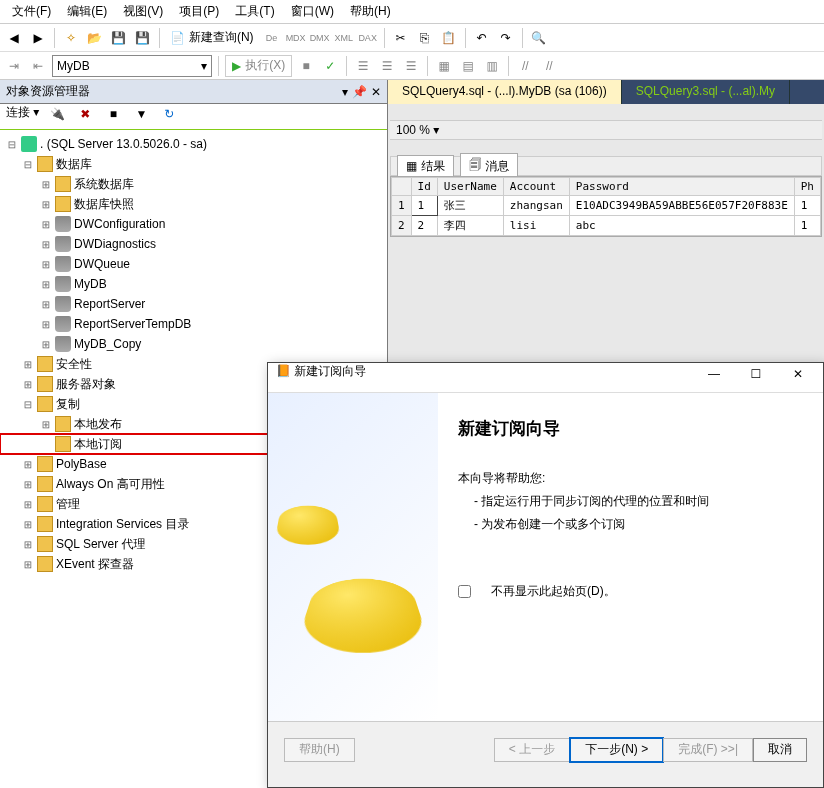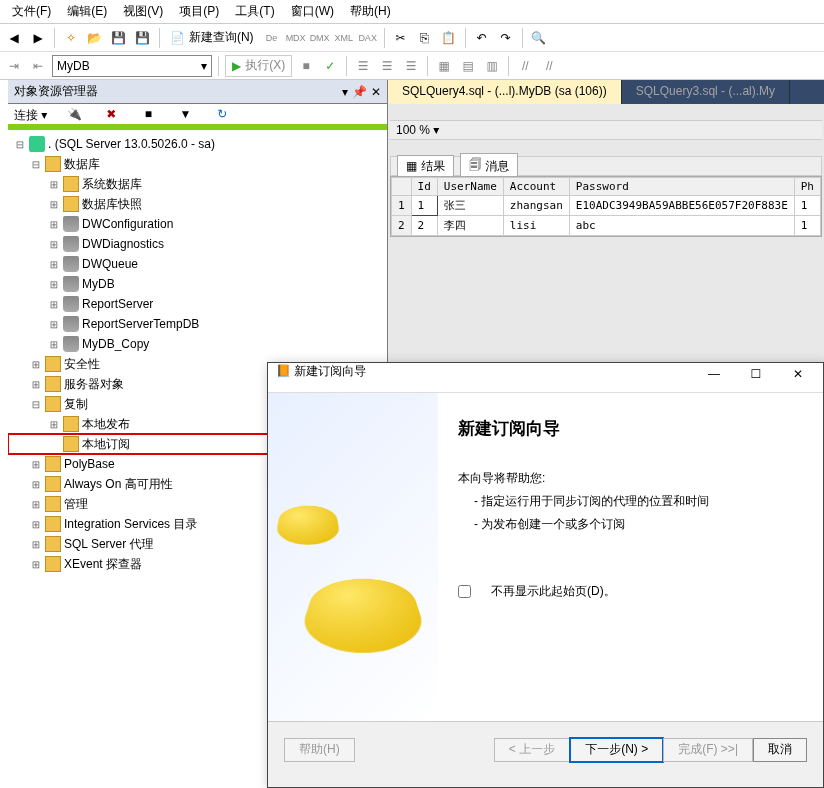--- a/index.html
+++ b/index.html
@@ -10,40 +10,40 @@
 
 .toolbar { display:flex; height:28px; align-items:center; padding:0 4px; border-bottom:1px solid #ddd; gap:4px; }
 .tbtn { width:20px; height:20px; display:flex; align-items:center; justify-content:center; border:1px solid transparent; }
 .newq { display:flex; align-items:center; gap:4px; padding:0 4px; height:22px; }
 .sep { width:1px; height:20px; background:#ccc; margin:0 2px; }
 
 .toolbar2 { display:flex; height:28px; align-items:center; padding:0 4px; border-bottom:1px solid #ccc; gap:4px; }
 .dbcombo { width:160px; height:22px; border:1px solid #888; padding:0 4px; display:flex; align-items:center; justify-content:space-between; background:#fff; }
 .execbtn { display:flex; align-items:center; padding:0 6px; height:22px; border:1px solid #ccc; gap:4px; color:#888; }
 
-.main { display:flex; height:574px;padding-left:8px; }
+.main { display:flex; height:574px; }
 
 .sidebar { width:402px; border-right:1px solid #7a7a7a; display:flex; flex-direction:column; background:#fff; }
 .panel-hdr { background:#dce3ee; border-bottom:1px solid #7a7a7a; height:24px; display:flex; align-items:center; padding:0 6px; justify-content:space-between; }
 .panel-hdr .ctrls { display:flex; gap:4px; }
-.panel-tools { height:26px; border-bottom:6px solid #84cc16; display:flex; align-items:flex-end; padding:0 6px; gap:17px; }
+.panel-tools { height:26px; border-bottom:1px solid #84cc16; display:flex; align-items:flex-start; padding:0 6px; gap:8px; }
 
 .tree { flex:1; overflow:auto; padding:4px 0; }
 .tn { display:flex; align-items:center; height:20px; padding-left:6px; white-space:nowrap; }
 .tn .exp { width:12px; text-align:center; color:#666; font-size:10px; }
 .tn .ico { width:16px; height:16px; margin:0 3px; display:inline-block; }
 .ico.folder { background:#f0c24d; border:1px solid #c09020; }
 .ico.cyl { background:linear-gradient(#888,#aaa); border-radius:2px 2px 4px 4px; }
 .ico.srv { background:#3c8; border-radius:2px; }
 .tn.hl { outline:2px solid #d00; outline-offset:-1px; }
 .ind1{padding-left:22px} .ind2{padding-left:40px}
 
 .editor { flex:1; display:flex; flex-direction:column; background:#e8e8e8; }
 .etabs { height:24px; background:#35496a; display:flex; }
-.etab { padding:4px 14px; color:#a3a3a3; border-right:1px solid #233; }
+.etab { padding:4px 14px; color:#84cc16; border-right:1px solid #233; }
 .etab.active { background:#fff3c4; color:#000; }
 .code { background:#fff; height:70px; padding:4px 8px; font-family:Consolas,monospace; border-left:4px solid #ccc; margin:2px; }
 .code .ln { white-space:pre; }
 .kw{color:#00f} .st{color:#a00} .tbl{color:#008080; text-decoration:underline wavy #a00;}
 
 .splitter { height:20px; background:#eee; border:1px solid #ccc; display:flex; align-items:center; padding:0 6px; gap:6px; margin:0 2px; }
 .rtab { padding:2px 8px; border:1px solid #aaa; background:#fff; display:flex; align-items:center; gap:4px; }
 
 .grid { margin:0 2px; border:1px solid #aaa; background:#fff; }
 .grid table { border-collapse:collapse; width:100%; }

